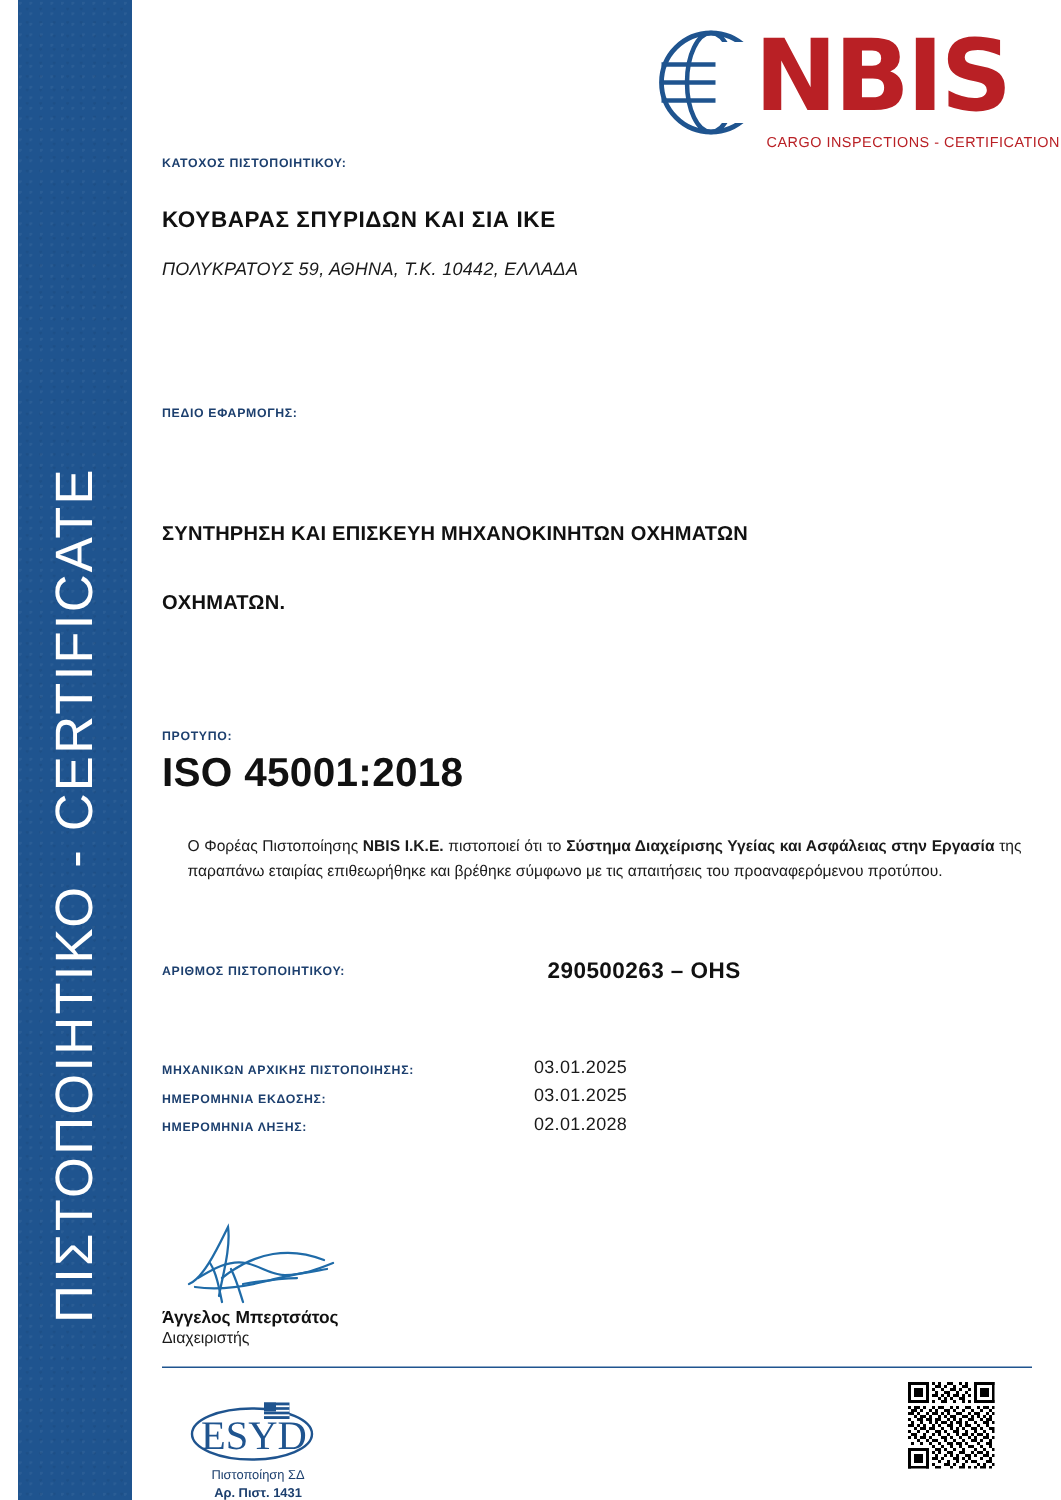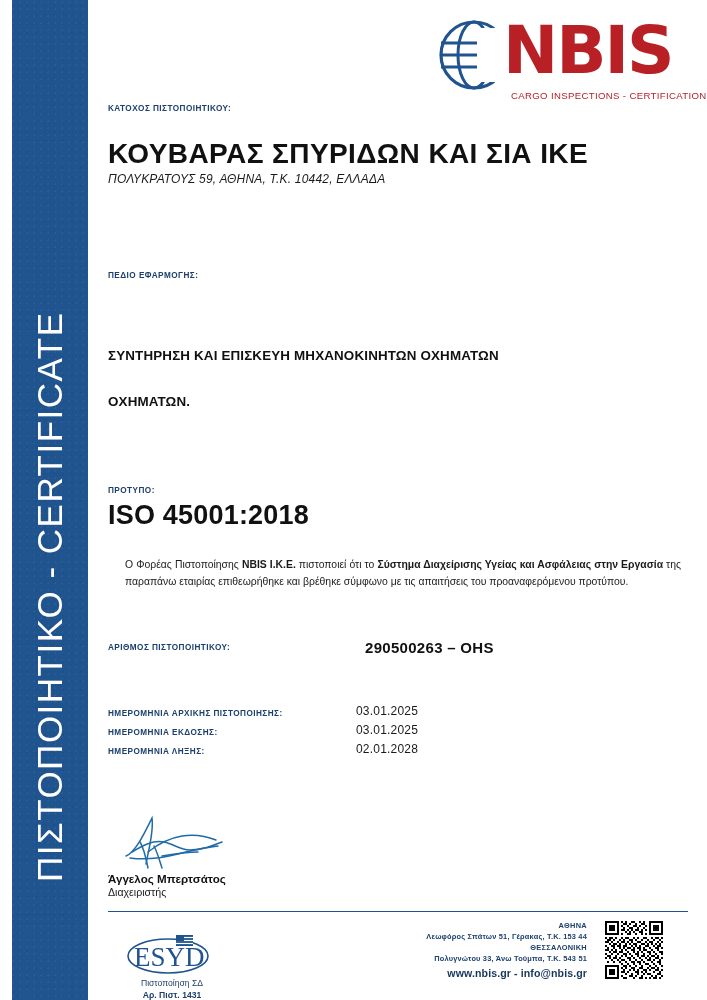--- a/index.html
+++ b/index.html
@@ -90,21 +90,21 @@
     position: absolute;
     font-size: 8.2px;
     font-weight: bold;
     color: #1c3f6e;
     letter-spacing: 0.45px;
     white-space: nowrap;
   }
   .holder-name {
     position: absolute;
     top: 138px; left: 0;
-    font-size: 28px;
+    font-size: 15px;
     font-weight: bold;
     color: #111111;
     letter-spacing: 0.4px;
     white-space: nowrap;
   }
   .holder-address {
     position: absolute;
     top: 172px; left: 0;
     font-size: 12px;
     color: #1a1a1a;
@@ -241,21 +241,21 @@
     <div class="scope-line" style="top:394px;">ΟΧΗΜΑΤΩΝ.</div>
 
     <div class="field-label" style="top:486px;left:0;">ΠΡΟΤΥΠΟ:</div>
     <div class="standard-name">ISO 45001:2018</div>
 
     <div class="statement"><span>Ο Φορέας Πιστοποίησης </span><b>NBIS I.K.E.</b><span> πιστοποιεί ότι το </span><b>Σύστημα Διαχείρισης Υγείας και Ασφάλειας στην Εργασία</b><span> της παραπάνω εταιρίας επιθεωρήθηκε και βρέθηκε σύμφωνο με τις απαιτήσεις του προαναφερόμενου προτύπου.</span></div>
 
     <div class="field-label" style="top:643px;left:0;">ΑΡΙΘΜΟΣ ΠΙΣΤΟΠΟΙΗΤΙΚΟΥ:</div>
     <div class="cert-number">290500263 – OHS</div>
 
-    <div class="field-label" style="top:709px;left:0;">ΗΜΕΡΟΜΗΝΙΑ ΑΡΧΙΚΗΣ ΠΙΣΤΟΠΟΙΗΣΗΣ:</div>
+    <div class="field-label" style="top:709px;left:0;">ΜΗΧΑΝΙΚΩΝ ΑΡΧΙΚΗΣ ΠΙΣΤΟΠΟΙΗΣΗΣ:</div>
     <div class="date-value" style="top:704px;">03.01.2025</div>
 
     <div class="field-label" style="top:728px;left:0;">ΗΜΕΡΟΜΗΝΙΑ ΕΚΔΟΣΗΣ:</div>
     <div class="date-value" style="top:723px;">03.01.2025</div>
 
     <div class="field-label" style="top:747px;left:0;">ΗΜΕΡΟΜΗΝΙΑ ΛΗΞΗΣ:</div>
     <div class="date-value" style="top:742px;">02.01.2028</div>
 
     <svg class="signature-svg" viewBox="0 0 120 62">
       <g fill="none" stroke="#1f6ba8" stroke-width="1.5" stroke-linecap="round">
@@ -284,27 +284,20 @@
         <line x1="56" y1="3.5" x2="73" y2="3.5"></line>
         <line x1="56" y1="6.5" x2="73" y2="6.5"></line>
         <line x1="56" y1="9.5" x2="73" y2="9.5"></line>
       </g>
       <rect x="56" y="1" width="8" height="6" fill="#1f548f"></rect>
     </svg>
     <div class="esyd-line1">Πιστοποίηση ΣΔ</div>
     <div class="esyd-line2">Αρ. Πιστ. 1431</div>
   </div>
 
-  <div class="footer-addr">
-    <div class="fa-city">ΑΘΗΝΑ</div>
-    <div class="fa-street">Λεωφόρος Σπάτων 51, Γέρακας, Τ.Κ. 153 44</div>
-    <div class="fa-city">ΘΕΣΣΑΛΟΝΙΚΗ</div>
-    <div class="fa-street">Πολυγνώτου 33, Άνω Τούμπα, Τ.Κ. 543 51</div>
-    <div class="fa-web">www.nbis.gr - info@nbis.gr</div>
-  </div>
 
   <svg class="qr" viewBox="0 0 29 29" shape-rendering="crispEdges">
     <rect width="29" height="29" fill="#ffffff"></rect>
     <g fill="#000000">
       <rect x="0" y="0" width="7" height="1"></rect>
         <rect x="0" y="6" width="7" height="1"></rect>
       <rect x="0" y="0" width="1" height="7"></rect>
         <rect x="6" y="0" width="1" height="7"></rect>
       <rect x="2" y="2" width="3" height="3"></rect>
       <rect x="22" y="0" width="7" height="1"></rect>

